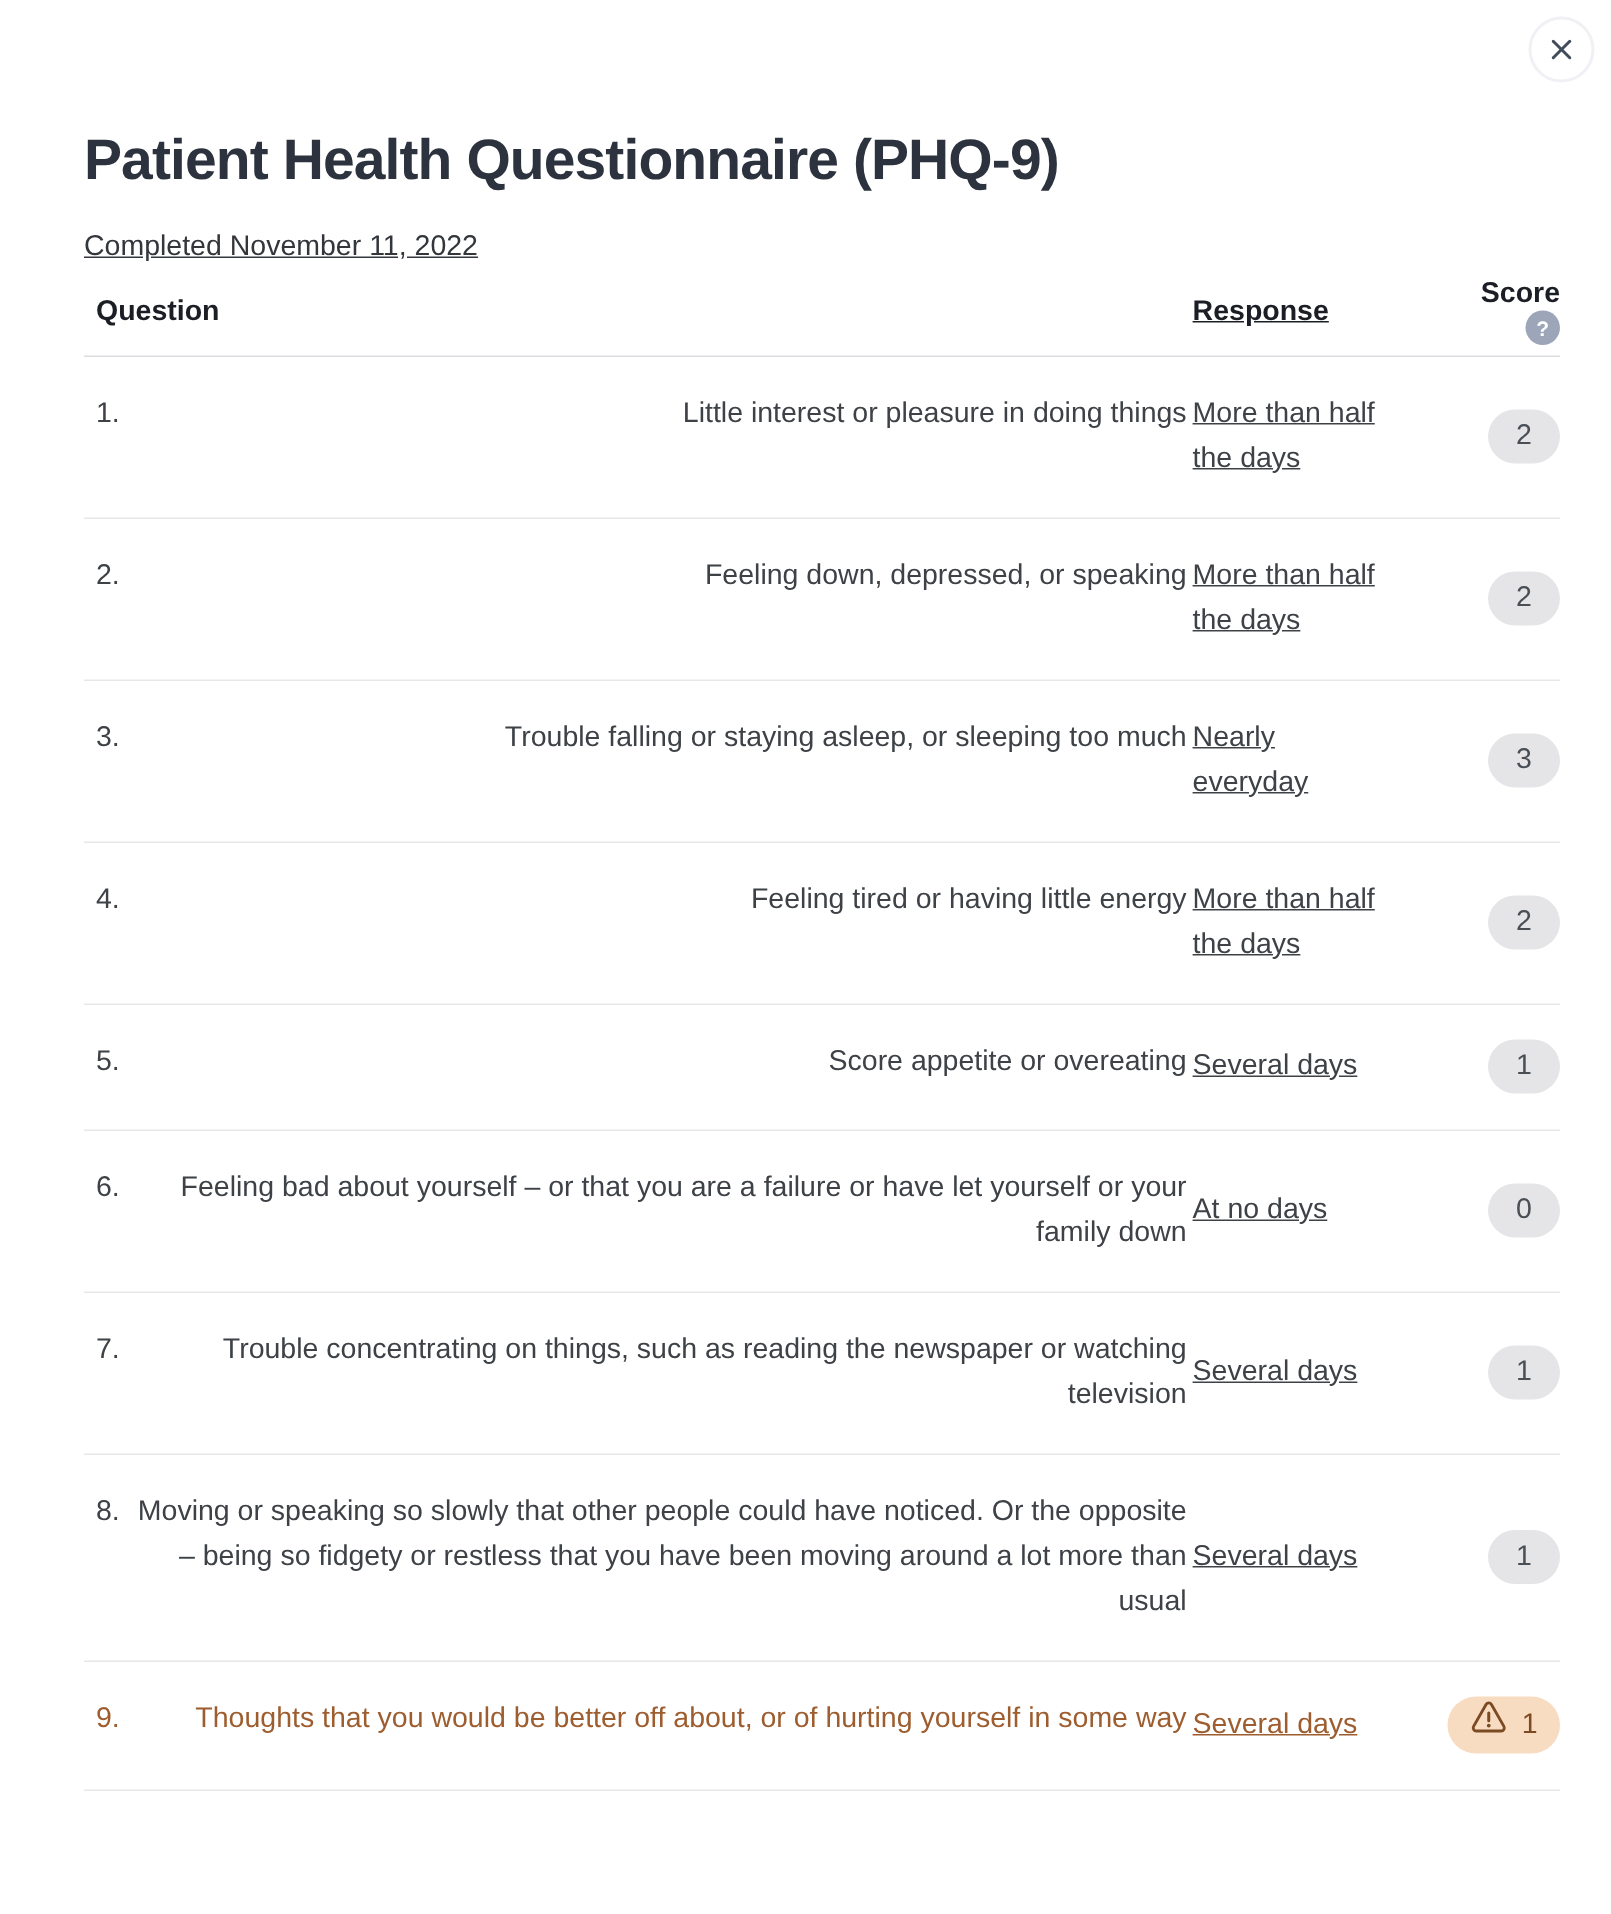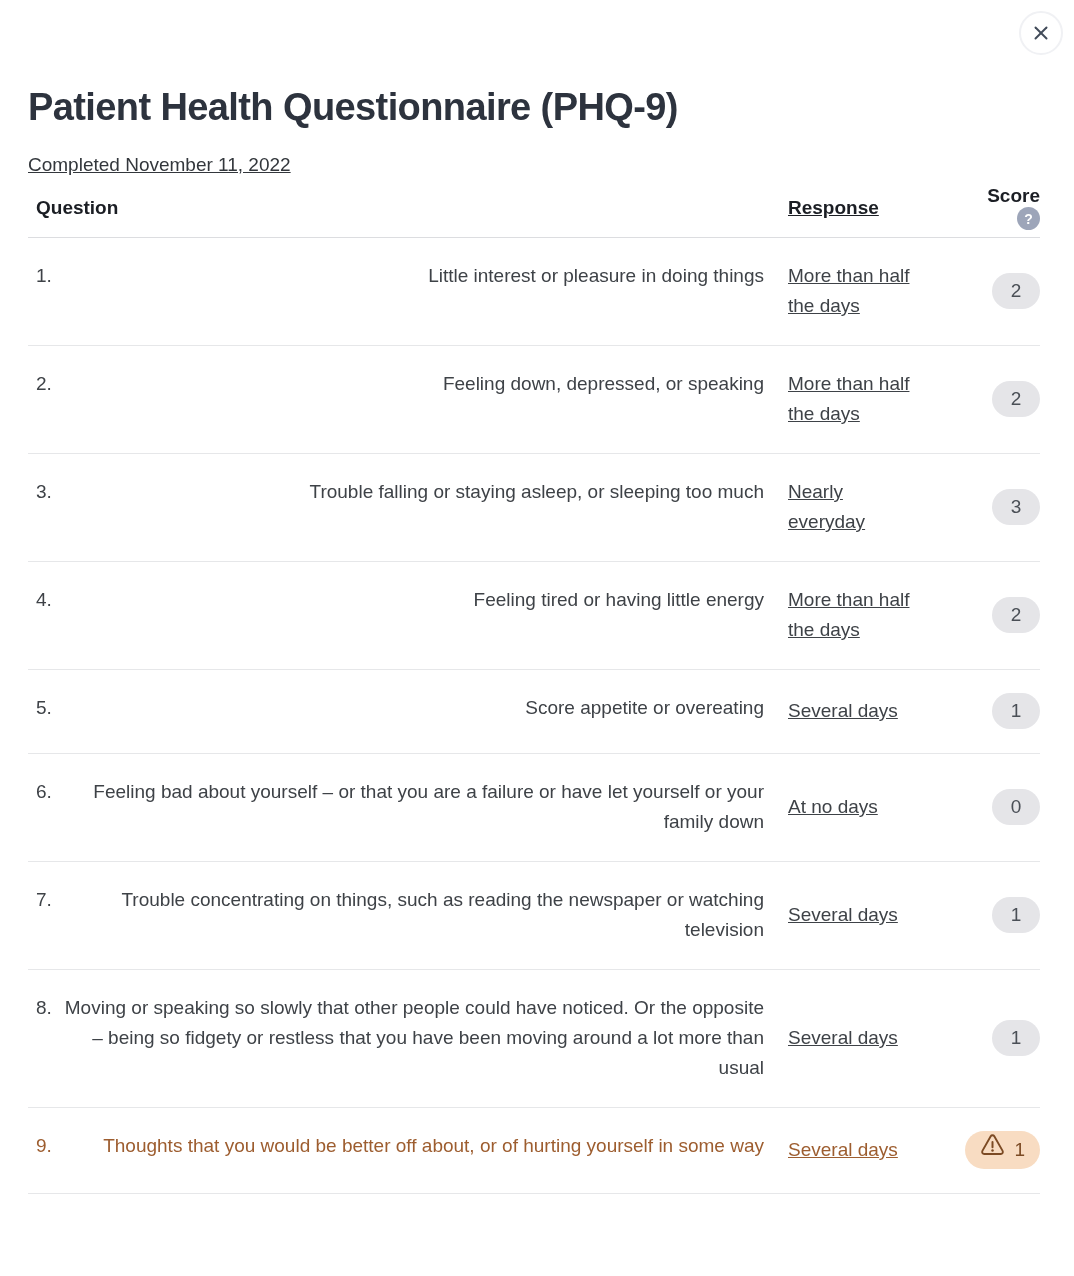--- a/index.html
+++ b/index.html
@@ -20,21 +20,21 @@
     height: 44px;
     border-radius: 50%;
     background: #ffffff;
     border: 2px solid var(--close-ring, #f0f1f4);
     display: flex;
     align-items: center;
     justify-content: center;
     cursor: pointer;
   }
   .close-btn svg { display: block; }
-  .container { padding: 0 34px 0 28px; }
+  .container { padding: 0 34px 0 28px; margin-left: 28px; }
   .page-title {
     margin-top: 84px;
     font-size: 38px;
     line-height: 46px;
     font-weight: 700;
     letter-spacing: -0.6px;
     color: var(--title, #2d333e);
   }
   .subtitle {
     margin-top: 22px;
@@ -46,21 +46,21 @@
   .qtable { margin-top: 0; }
   .thead {
     display: flex;
     align-items: center;
     height: 60px;
     border-bottom: 1px solid var(--divider-strong, #dcdde0);
     font-weight: 700;
     font-size: 19px;
     color: var(--head-text, #1b1e24);
   }
-  .cell-q { width: 760px; padding-left: 8px; padding-right: 24px; }
+  .cell-q { width: 760px; padding-left: 8px; padding-right: 4px; }
   .cell-r { width: 128px; text-decoration: underline; }
   .cell-gap { width: 31px; }
   .cell-s { width: 93px; display: flex; align-items: flex-end; flex-direction: column; }
   .help-icon {
     width: 23px;
     height: 23px;
     border-radius: 50%;
     background: var(--help-bg, #9da5b9);
     color: #ffffff;
     font-size: 14px;

